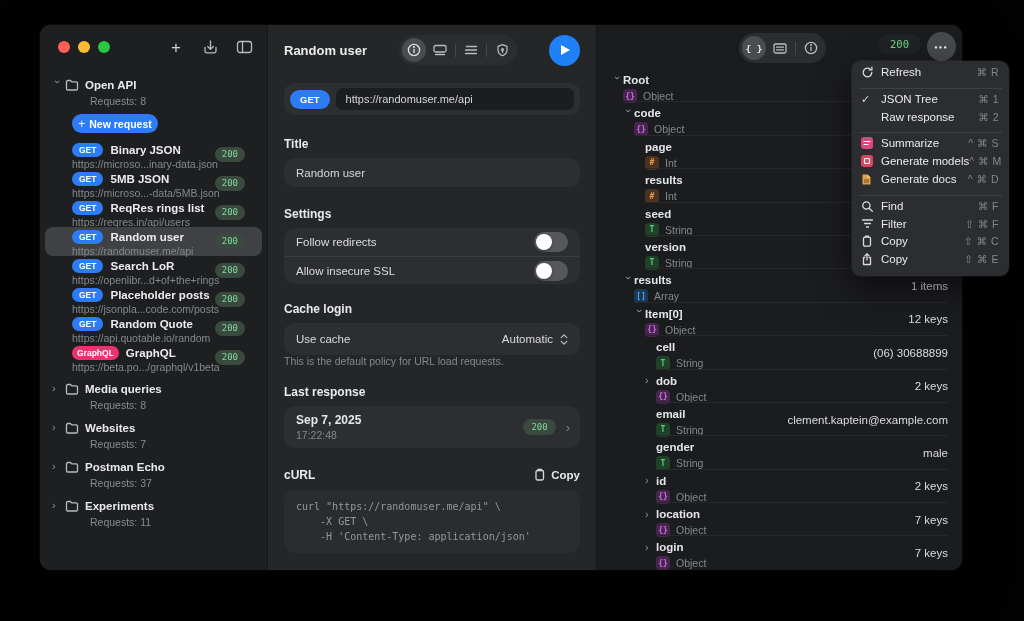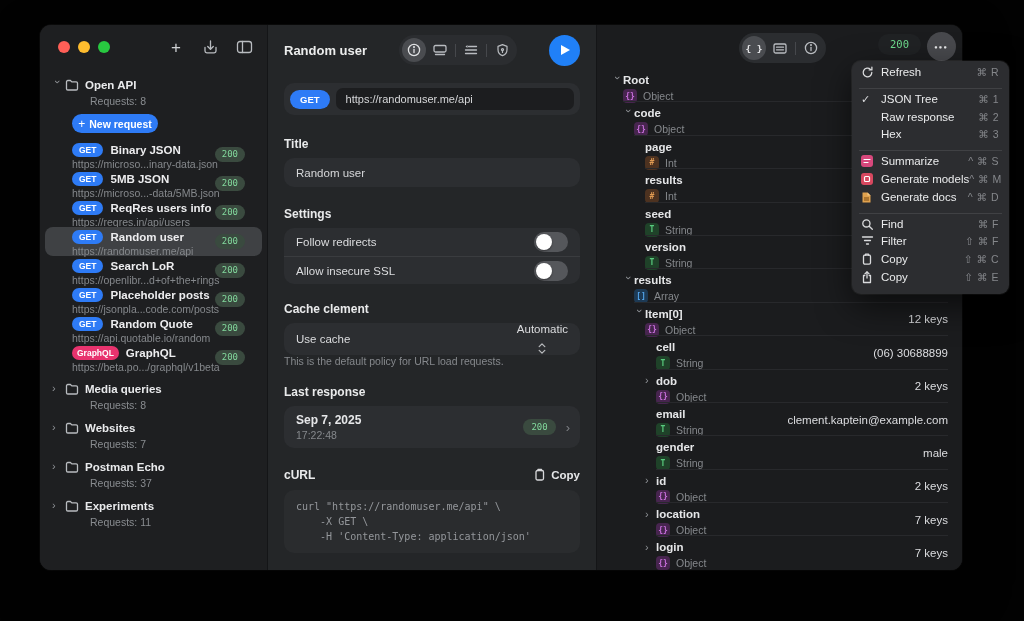--- a/index.html
+++ b/index.html
@@ -82,21 +82,21 @@
   .card { background:#2c2e31; border-radius:10px; }
   .input-card { margin-top:7px; height:29px; display:flex; align-items:center; padding:0 12px;
                 color:#d6d7d9; font-size:11.5px; }
   .row-card { margin-top:7px; }
   .s-row { height:28px; display:flex; align-items:center; padding:0 12px; color:#dbdcde; font-size:11.5px; }
   .s-row + .s-row { border-top:1px solid #3a3c3f; }
   .s-row .lbl { flex:1; }
   .toggle { width:34px; height:20px; border-radius:10px; background:#55575b; position:relative; flex:none; }
   .toggle .knob { position:absolute; left:2px; top:2px; width:16px; height:16px; border-radius:50%;
                   background:#fff; box-shadow:0 1px 2px rgba(0,0,0,.4); }
-  .stepper { display:flex; align-items:center; gap:7px; color:#dbdcde; font-size:11.5px;flex-direction:column; }
+  .stepper { display:flex; align-items:center; gap:7px; color:#dbdcde; font-size:11.5px; }
   .note { color:#85888c; font-size:10.5px; }
 
   .resp-card { margin-top:7px; padding:7px 10px 7px 12px; display:flex; align-items:center; }
   .resp-date { flex:1; }
   .resp-date .d { color:#e6e7e9; font-size:12px; font-weight:700; }
   .resp-date .t { color:#85888c; font-size:10.5px; margin-top:2px; }
   .resp-200 { background:#3a4a3f; color:#82d89c; font-size:9px; font-family:"DejaVu Sans Mono",monospace;
               padding:3px 8px; border-radius:9px; margin-right:10px; }
   .resp-chev { color:#7c7f83; font-size:13px; }
 
@@ -204,21 +204,21 @@
           <div class="req-l1">
               <span class="method-badge">GET</span>
               <span class="req-name">5MB JSON</span>
             </div>
           <div class="req-url">https://microso...-data/5MB.json</div>
           <span class="status-badge">200</span>
         </div>
         <div class="req">
           <div class="req-l1">
               <span class="method-badge">GET</span>
-              <span class="req-name">ReqRes users info</span>
+              <span class="req-name">ReqRes rings list</span>
             </div>
           <div class="req-url">https://reqres.in/api/users</div>
           <span class="status-badge">200</span>
         </div>
         <div class="req selected">
           <div class="req-l1">
               <span class="method-badge">GET</span>
               <span class="req-name">Random user</span>
             </div>
           <div class="req-url">https://randomuser.me/api</div>
@@ -365,21 +365,21 @@
             </span>
         </div>
         <div class="s-row">
           <span class="lbl">Allow insecure SSL</span>
           <span class="toggle">
               <span class="knob"></span>
             </span>
         </div>
       </div>
 
-      <div class="sec-label m-t18">Cache clement</div>
+      <div class="sec-label m-t18">Cache login</div>
       <div class="card row-card">
         <div class="s-row" style="height:32px">
           <span class="lbl">Use cache</span>
           <span class="stepper">
             <span>Automatic</span>
             <svg class="ic" width="8" height="13" viewBox="0 0 8 13" style="stroke:#b8babd">
                 <path d="M1.2 4.6 4 1.9 6.8 4.6"></path>
                 <path d="M1.2 8.4 4 11.1 6.8 8.4"></path>
               </svg>
           </span>
@@ -655,25 +655,20 @@
     <div class="mi">
       <span class="mi-ic">✓</span>
       <span class="mi-label">JSON Tree</span>
       <span class="mi-short">⌘ 1</span>
     </div>
     <div class="mi">
       <span class="mi-ic"></span>
       <span class="mi-label">Raw response</span>
       <span class="mi-short">⌘ 2</span>
     </div>
-    <div class="mi">
-      <span class="mi-ic"></span>
-      <span class="mi-label">Hex</span>
-      <span class="mi-short">⌘ 3</span>
-    </div>
     <div class="menu-sep"></div>
     <div class="mi">
       <span class="mi-ic">
         <svg width="12" height="12" viewBox="0 0 12 12">
             <rect width="12" height="12" rx="3" fill="#d8487c"></rect>
             <path d="M3 4.5h6M3 7.5h4" stroke="#fff" stroke-width="1.2" stroke-linecap="round"></path>
           </svg>
       </span>
       <span class="mi-label">Summarize</span>
       <span class="mi-short">^ ⌘ S</span>

